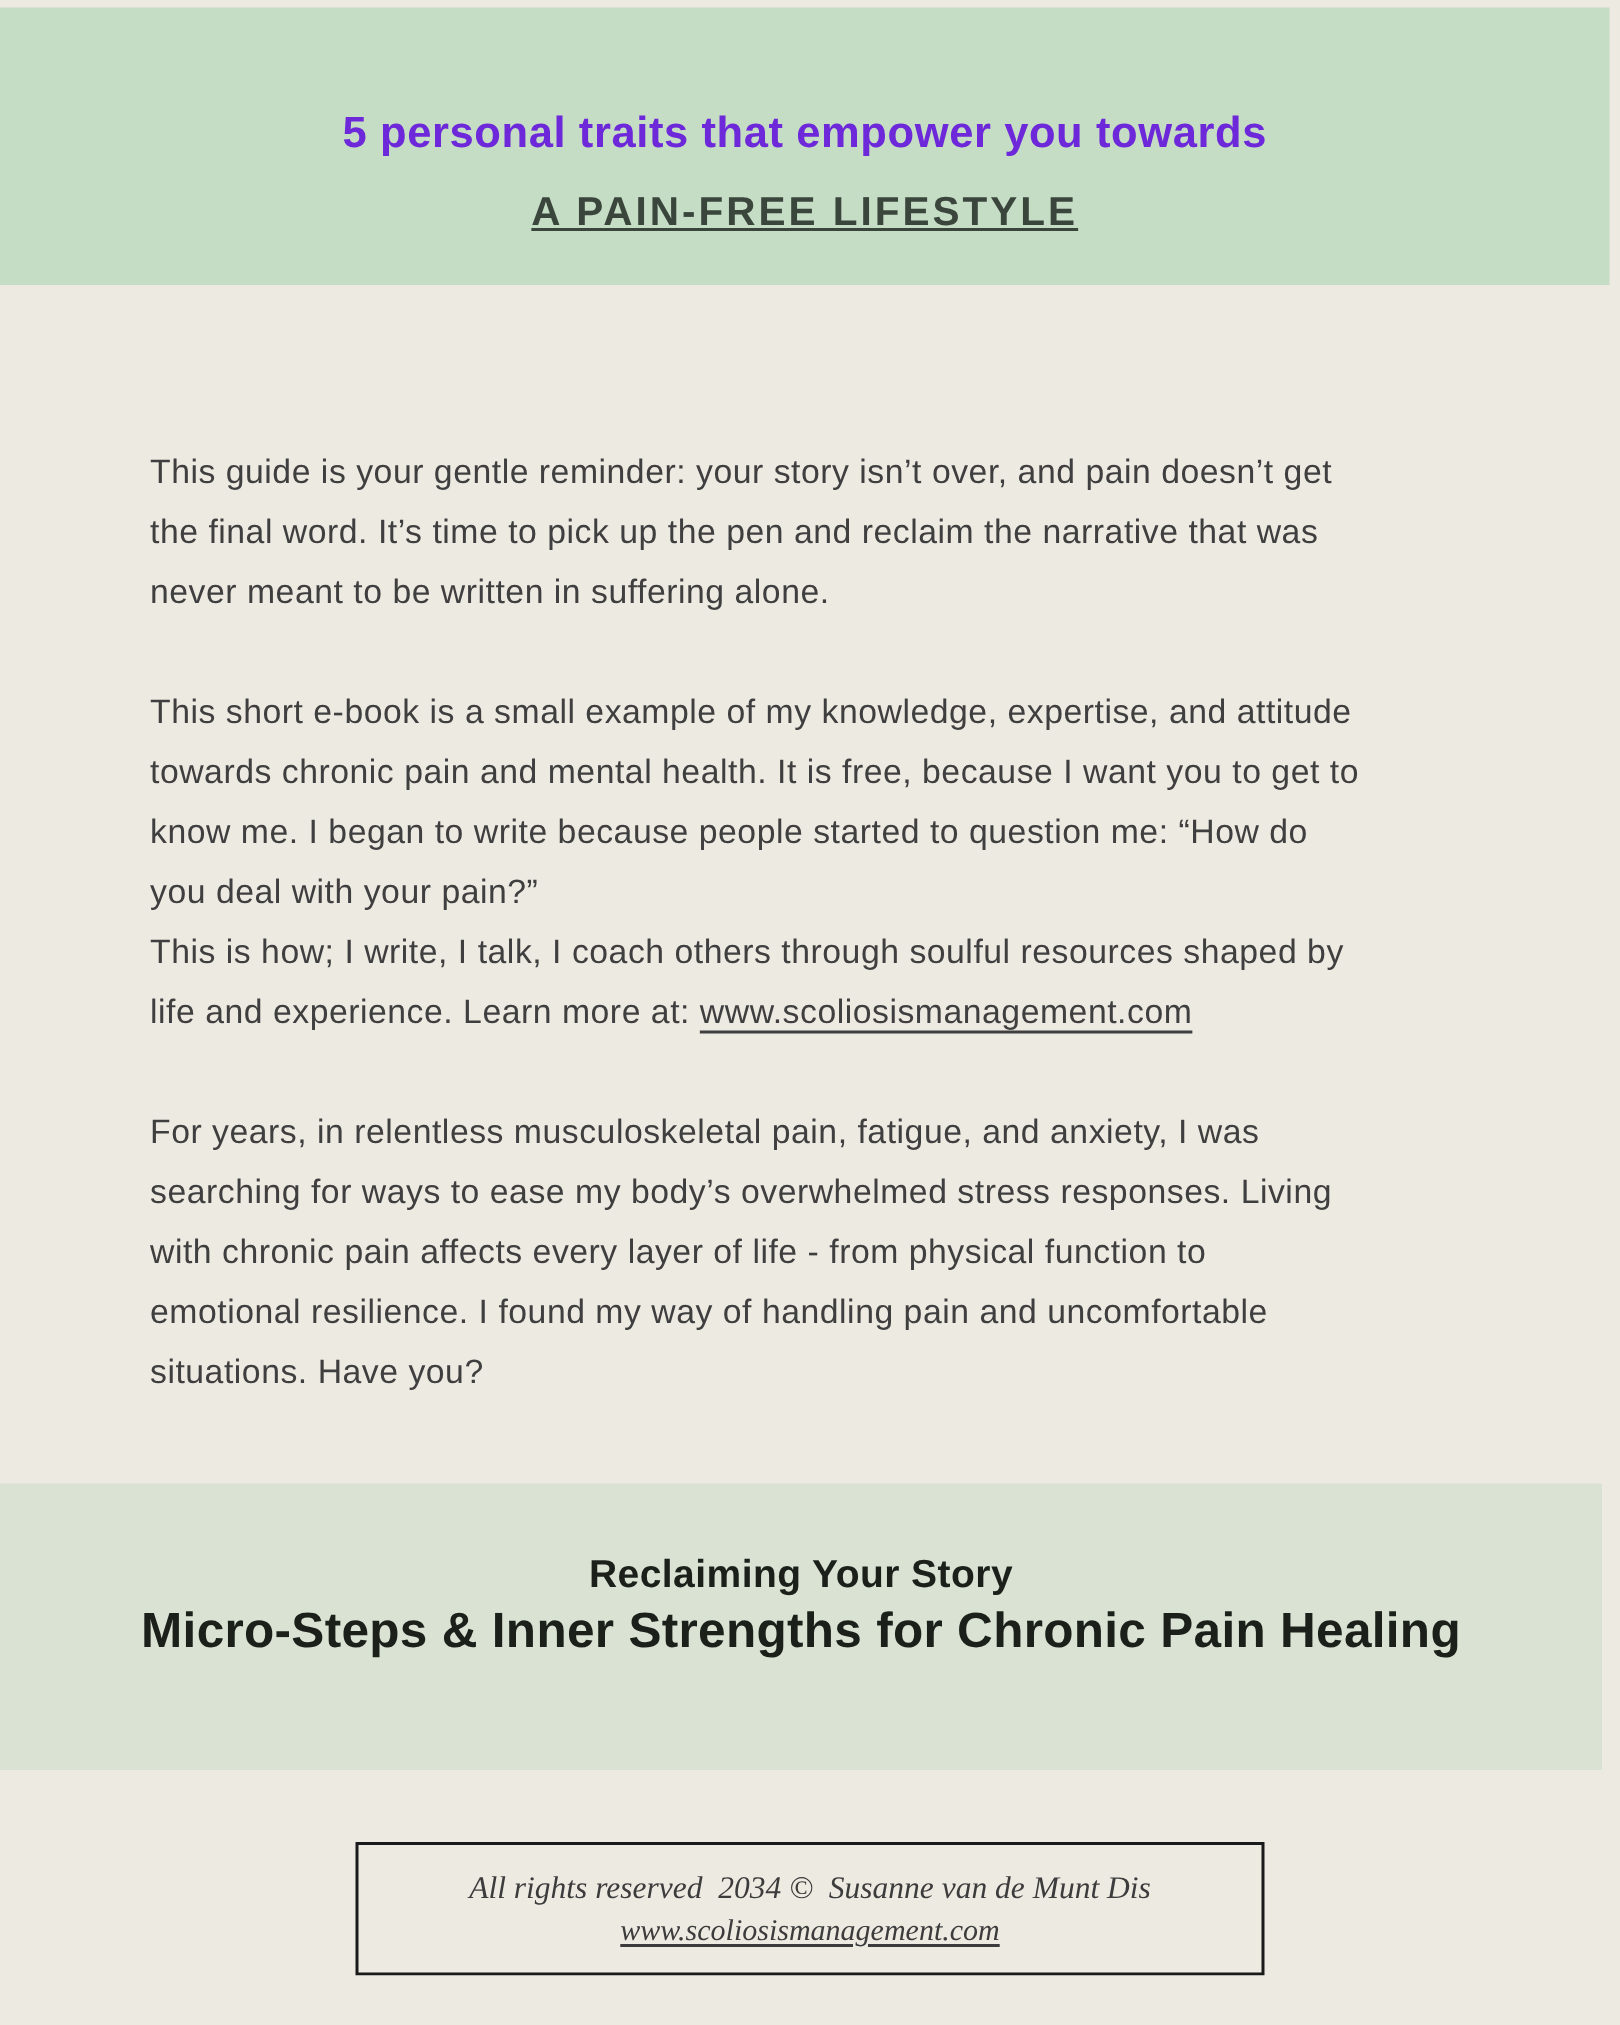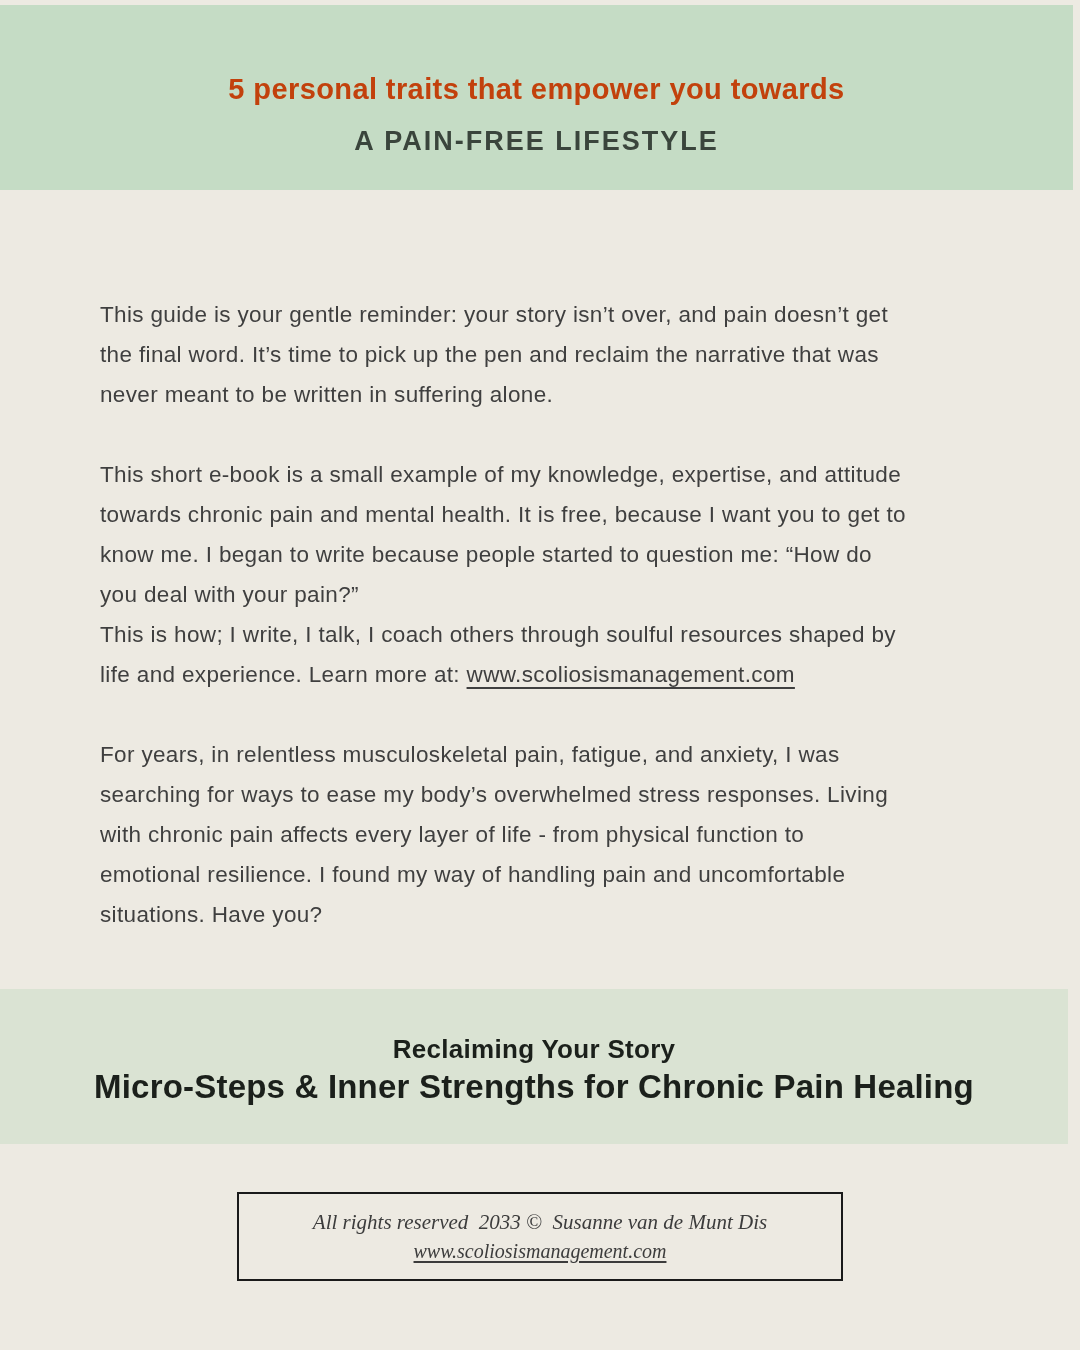--- a/index.html
+++ b/index.html
@@ -19,29 +19,30 @@
     height: 185px;
     background: #C5DCC5;
     text-align: center;
     padding-top: 66px;
   }
   .title1 {
     font-size: 29px;
     font-weight: 700;
     letter-spacing: 0.4px;
     line-height: 36px;
-    color: #c2410c;
+    color: #6d28d9;
   }
   .title2 {
     margin-top: 16px;
     font-size: 27px;
     font-weight: 700;
     letter-spacing: 2px;
     line-height: 36px;
     color: #3A453C;
+    text-decoration: underline;
   }
 
   
   .body-copy {
     padding: 61px 88px 0 100px;
     margin-top: 44px;
   }
   .para {
     margin: 0 0 40px 0;
     white-space: pre-line;
@@ -55,21 +56,21 @@
     text-decoration: underline;
     text-decoration-thickness: 1.5px;
     text-underline-offset: 5px;
   }
 
   
   .banner-mid {
     box-sizing: border-box;
     margin-top: 54px;
     width: 1068px;
-    height: 155px;
+    height: 191px;
     background: #DAE3D3;
     text-align: center;
     padding-top: 43px;
   }
   .mid1 {
     font-size: 26px;
     font-weight: 700;
     letter-spacing: 0.3px;
     line-height: 34px;
     color: #1B201B;
@@ -140,18 +141,18 @@
 situations. Have you?</span></p>
     </main>
 
   <section class="banner-mid" style="background: rgb(218, 227, 211); color: rgb(27, 32, 27);">
     <div class="mid1">Reclaiming Your Story</div>
     <div class="mid2">Micro-Steps &amp; Inner Strengths for Chronic Pain Healing</div>
   </section>
 
   <footer class="footer-area">
     <div class="copyright-box" style="border-color: rgb(26, 26, 26);">
-      <div class="copy-line">All rights reserved  2033 ©  Susanne van de Munt Dis</div>
+      <div class="copy-line">All rights reserved  2034 ©  Susanne van de Munt Dis</div>
       <a class="copy-link">www.scoliosismanagement.com</a>
     </div>
   </footer>
 
 </div>
 
 </body></html>

